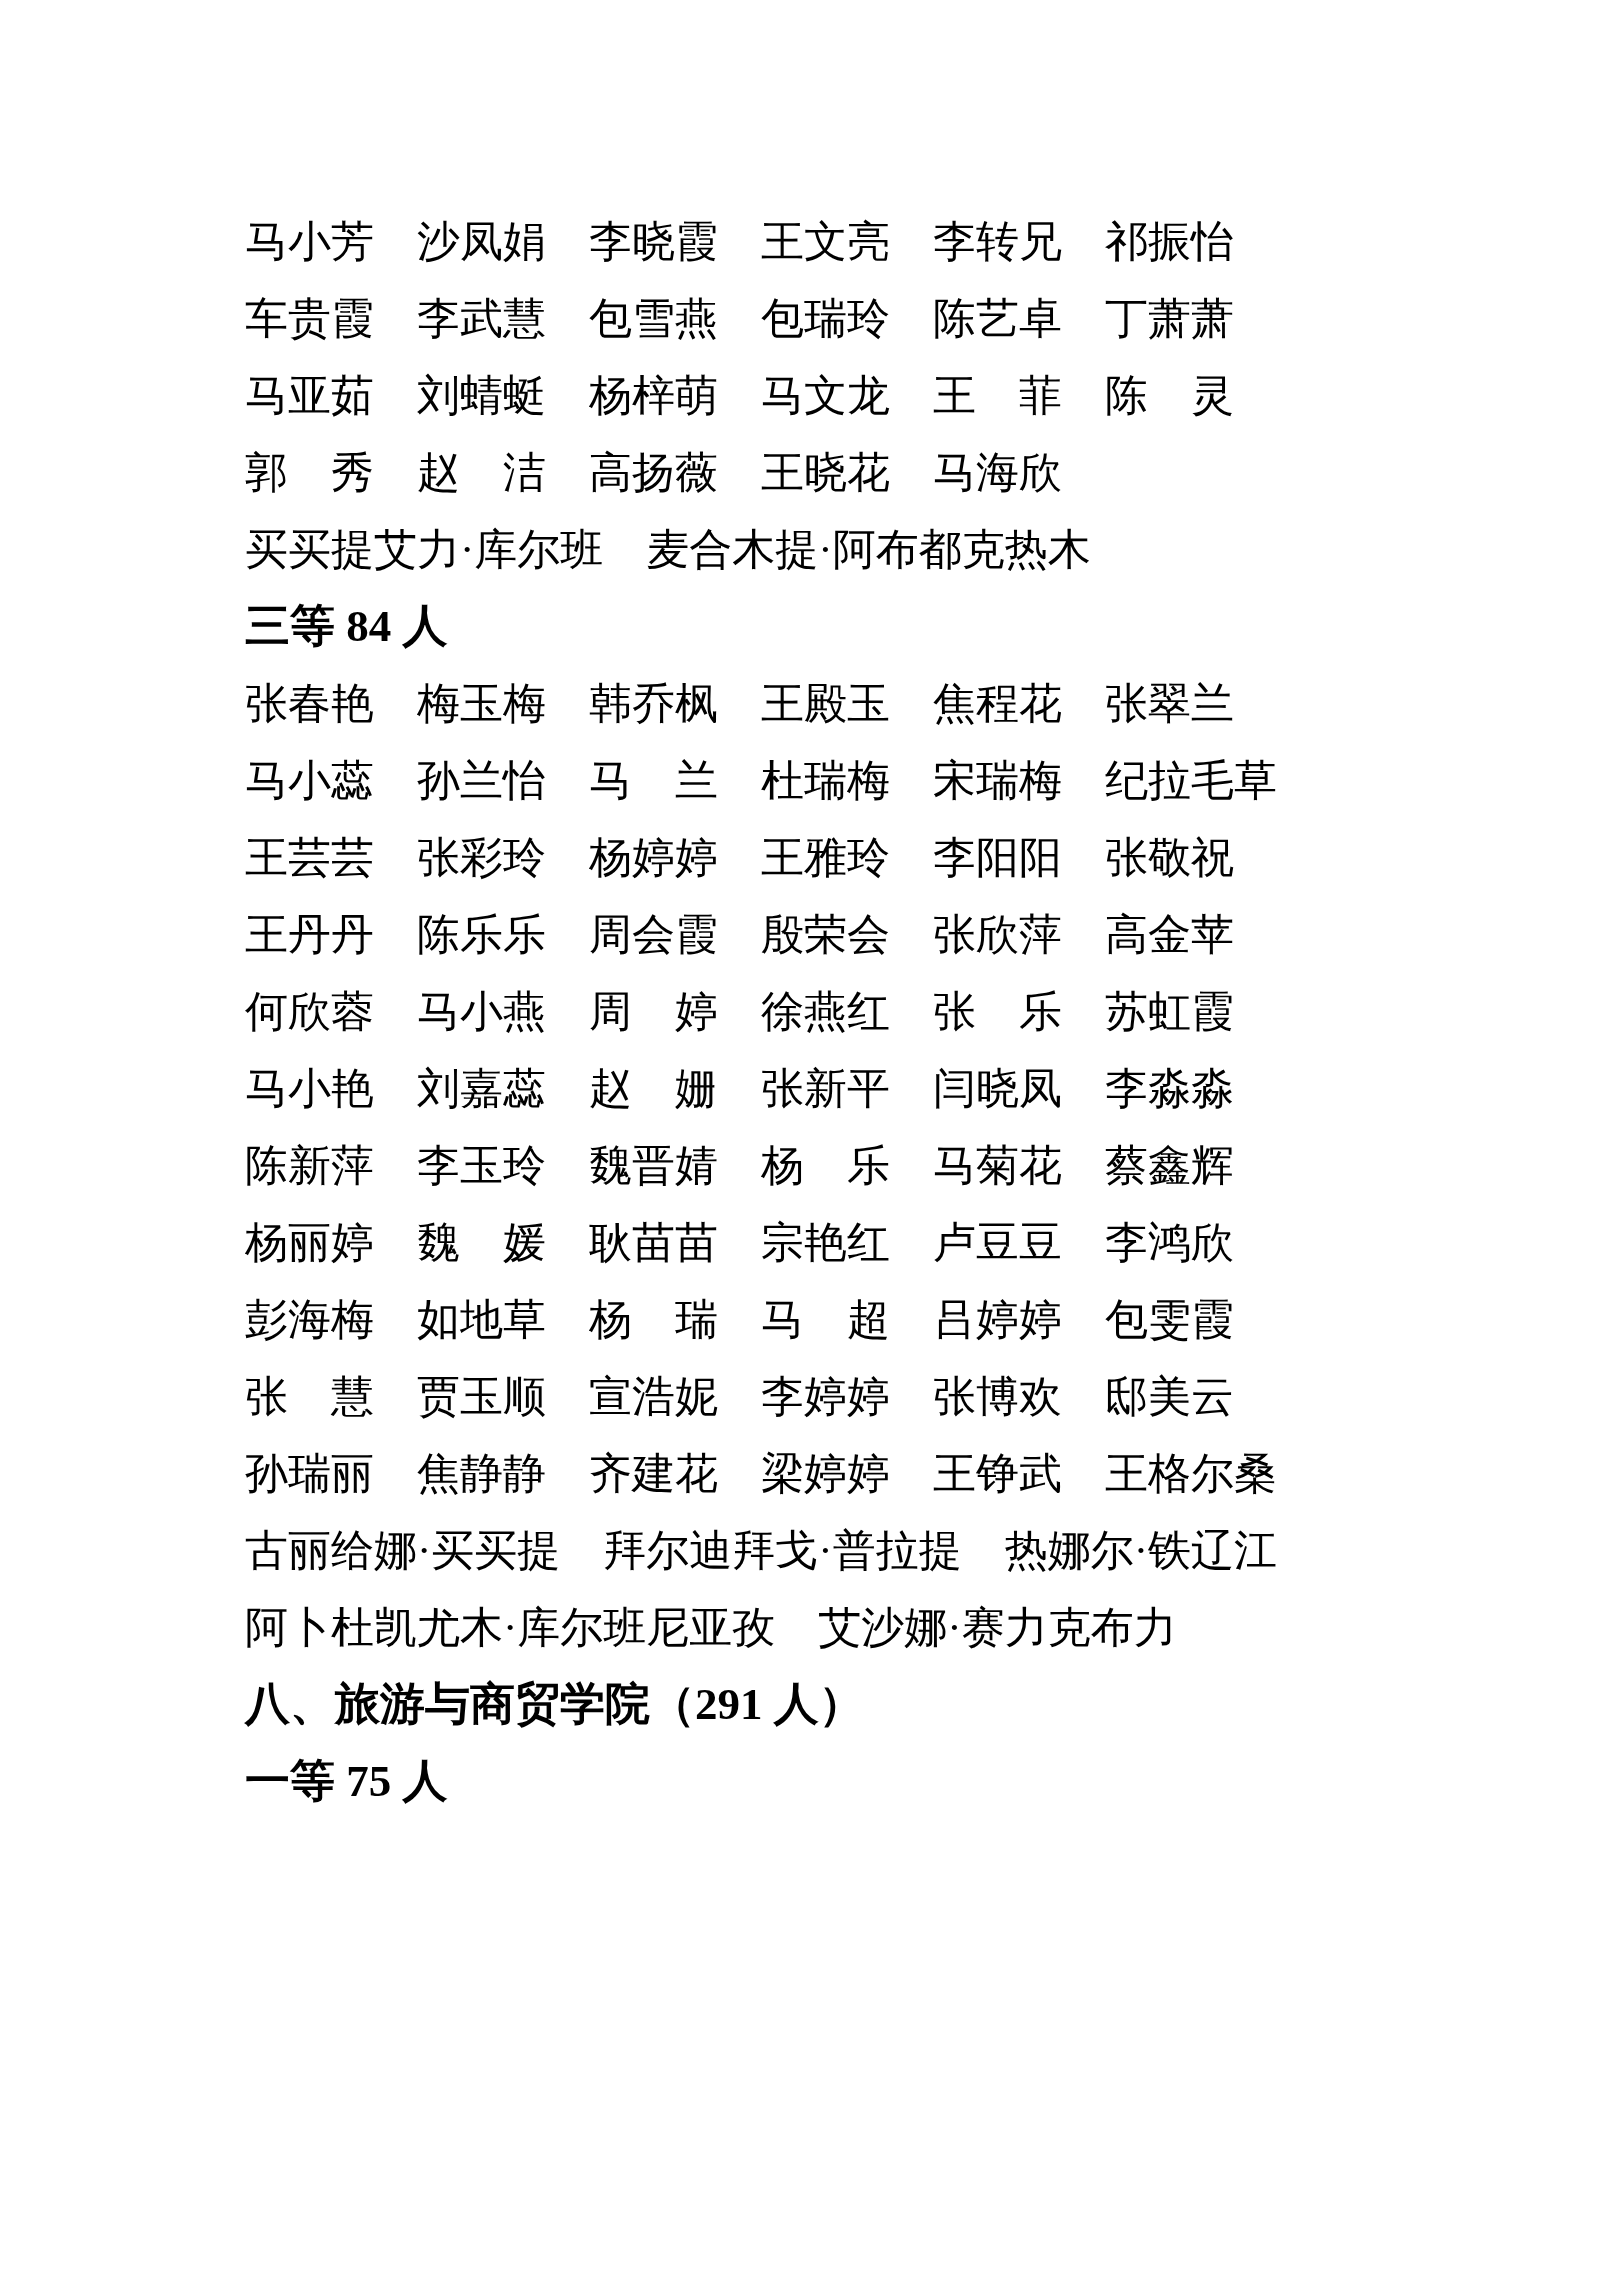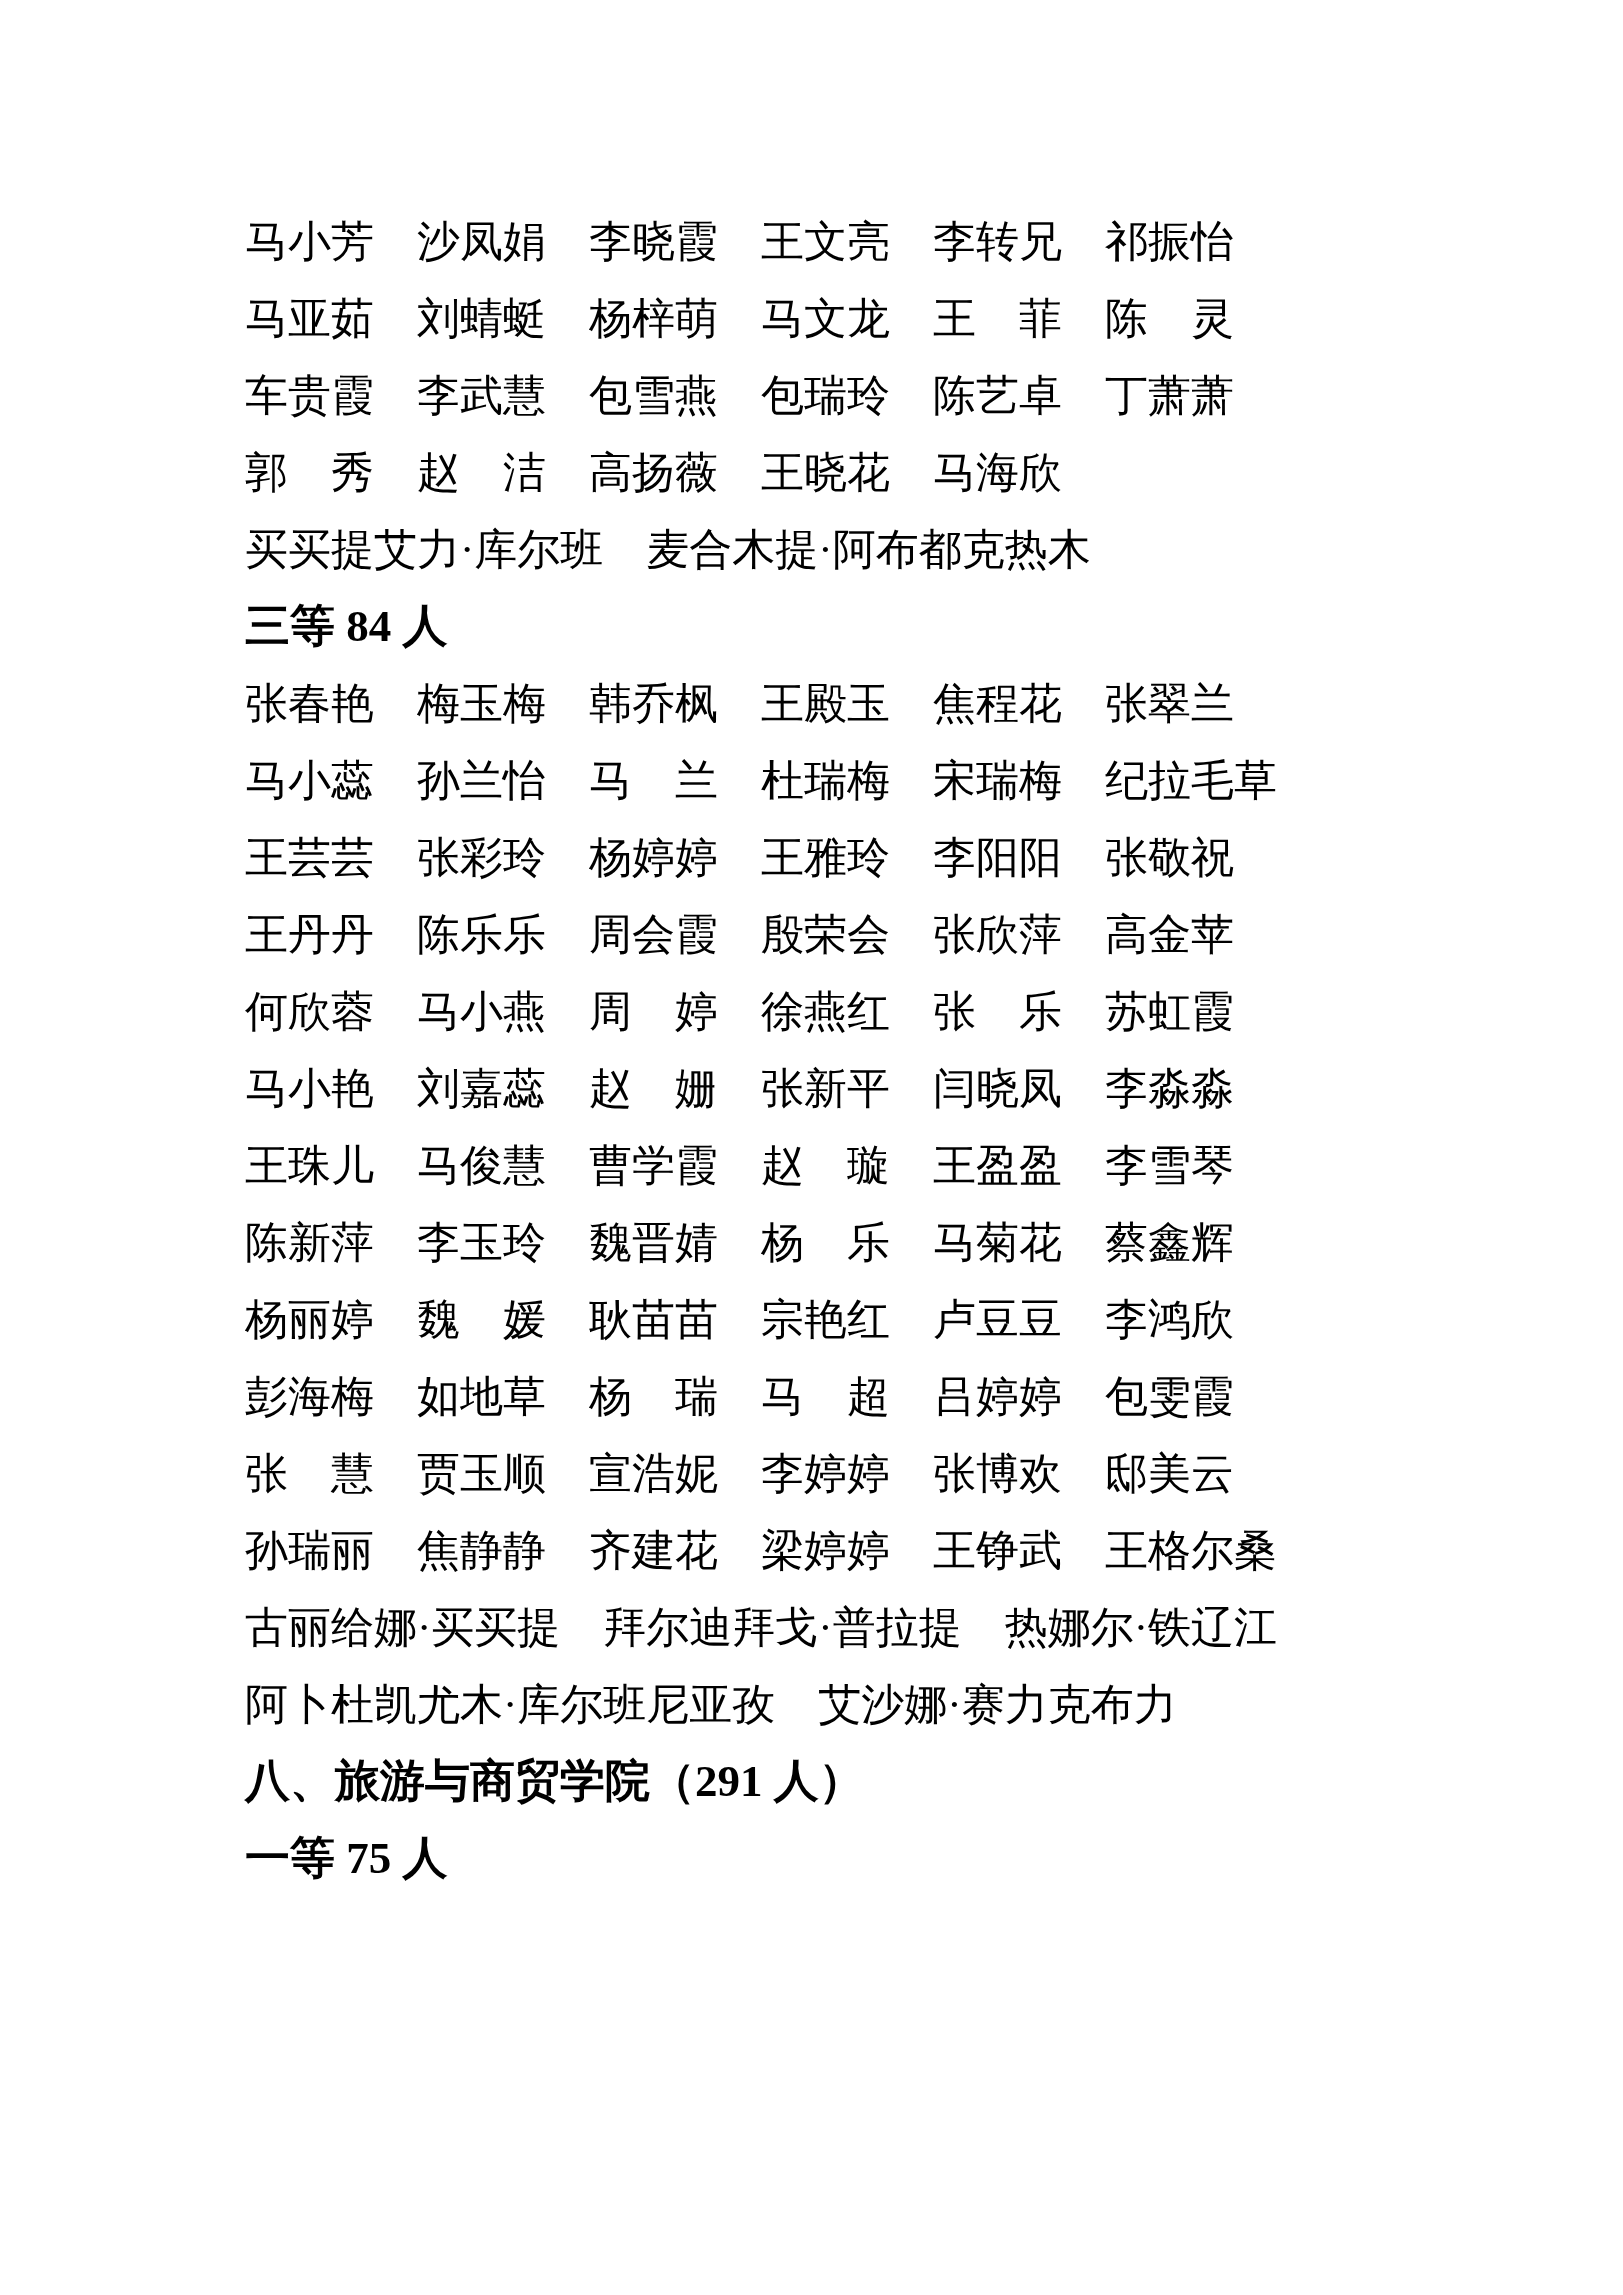--- a/index.html
+++ b/index.html
@@ -33,36 +33,35 @@
   }
   .heading.centered { text-align: left; }
 </style>
 </head>
 <body style="background: rgb(255, 255, 255);">
 
 <div class="page">
 
   <div id="grade-two-rows">
       <div class="name-row"><span class="person">马小芳</span><span class="person">沙凤娟</span><span class="person">李晓霞</span><span class="person">王文亮</span><span class="person">李转兄</span><span class="person">祁振怡</span></div>
+      <div class="name-row"><span class="person">车贵霞</span><span class="person">李武慧</span><span class="person">包雪燕</span><span class="person">包瑞玲</span><span class="person">陈艺卓</span><span class="person">丁萧萧</span></div>
       <div class="name-row"><span class="person">马亚茹</span><span class="person">刘蜻蜓</span><span class="person">杨梓萌</span><span class="person">马文龙</span><span class="person">王　菲</span><span class="person">陈　灵</span></div>
-      <div class="name-row"><span class="person">车贵霞</span><span class="person">李武慧</span><span class="person">包雪燕</span><span class="person">包瑞玲</span><span class="person">陈艺卓</span><span class="person">丁萧萧</span></div>
       <div class="name-row"><span class="person">郭　秀</span><span class="person">赵　洁</span><span class="person">高扬薇</span><span class="person">王晓花</span><span class="person">马海欣</span></div>
       <div class="name-row"><span class="person">买买提艾力·库尔班</span><span class="person">麦合木提·阿布都克热木</span></div>
     </div>
 
   <div class="heading centered">三等 84 人</div>
 
   <div id="grade-three-rows">
       <div class="name-row"><span class="person">张春艳</span><span class="person">梅玉梅</span><span class="person">韩乔枫</span><span class="person">王殿玉</span><span class="person">焦程花</span><span class="person">张翠兰</span></div>
       <div class="name-row"><span class="person">马小蕊</span><span class="person">孙兰怡</span><span class="person">马　兰</span><span class="person">杜瑞梅</span><span class="person">宋瑞梅</span><span class="person">纪拉毛草</span></div>
       <div class="name-row"><span class="person">王芸芸</span><span class="person">张彩玲</span><span class="person">杨婷婷</span><span class="person">王雅玲</span><span class="person">李阳阳</span><span class="person">张敬祝</span></div>
       <div class="name-row"><span class="person">王丹丹</span><span class="person">陈乐乐</span><span class="person">周会霞</span><span class="person">殷荣会</span><span class="person">张欣萍</span><span class="person">高金苹</span></div>
       <div class="name-row"><span class="person">何欣蓉</span><span class="person">马小燕</span><span class="person">周　婷</span><span class="person">徐燕红</span><span class="person">张　乐</span><span class="person">苏虹霞</span></div>
       <div class="name-row"><span class="person">马小艳</span><span class="person">刘嘉蕊</span><span class="person">赵　姗</span><span class="person">张新平</span><span class="person">闫晓凤</span><span class="person">李淼淼</span></div>
-      <div class="name-row"><span class="person">王珠儿</span><span class="person">马俊慧</span><span class="person">曹学霞</span><span class="person">赵　璇</span><span class="person">王盈盈</span><span class="person">李雪琴</span></div>
       <div class="name-row"><span class="person">陈新萍</span><span class="person">李玉玲</span><span class="person">魏晋婧</span><span class="person">杨　乐</span><span class="person">马菊花</span><span class="person">蔡鑫辉</span></div>
       <div class="name-row"><span class="person">杨丽婷</span><span class="person">魏　媛</span><span class="person">耿苗苗</span><span class="person">宗艳红</span><span class="person">卢豆豆</span><span class="person">李鸿欣</span></div>
       <div class="name-row"><span class="person">彭海梅</span><span class="person">如地草</span><span class="person">杨　瑞</span><span class="person">马　超</span><span class="person">吕婷婷</span><span class="person">包雯霞</span></div>
       <div class="name-row"><span class="person">张　慧</span><span class="person">贾玉顺</span><span class="person">宣浩妮</span><span class="person">李婷婷</span><span class="person">张博欢</span><span class="person">邸美云</span></div>
       <div class="name-row"><span class="person">孙瑞丽</span><span class="person">焦静静</span><span class="person">齐建花</span><span class="person">梁婷婷</span><span class="person">王铮武</span><span class="person">王格尔桑</span></div>
       <div class="name-row"><span class="person">古丽给娜·买买提</span><span class="person">拜尔迪拜戈·普拉提</span><span class="person">热娜尔·铁辽江</span></div>
       <div class="name-row"><span class="person">阿卜杜凯尤木·库尔班尼亚孜</span><span class="person">艾沙娜·赛力克布力</span></div>
     </div>
 
   <div class="heading">八、旅游与商贸学院（291 人）</div>

